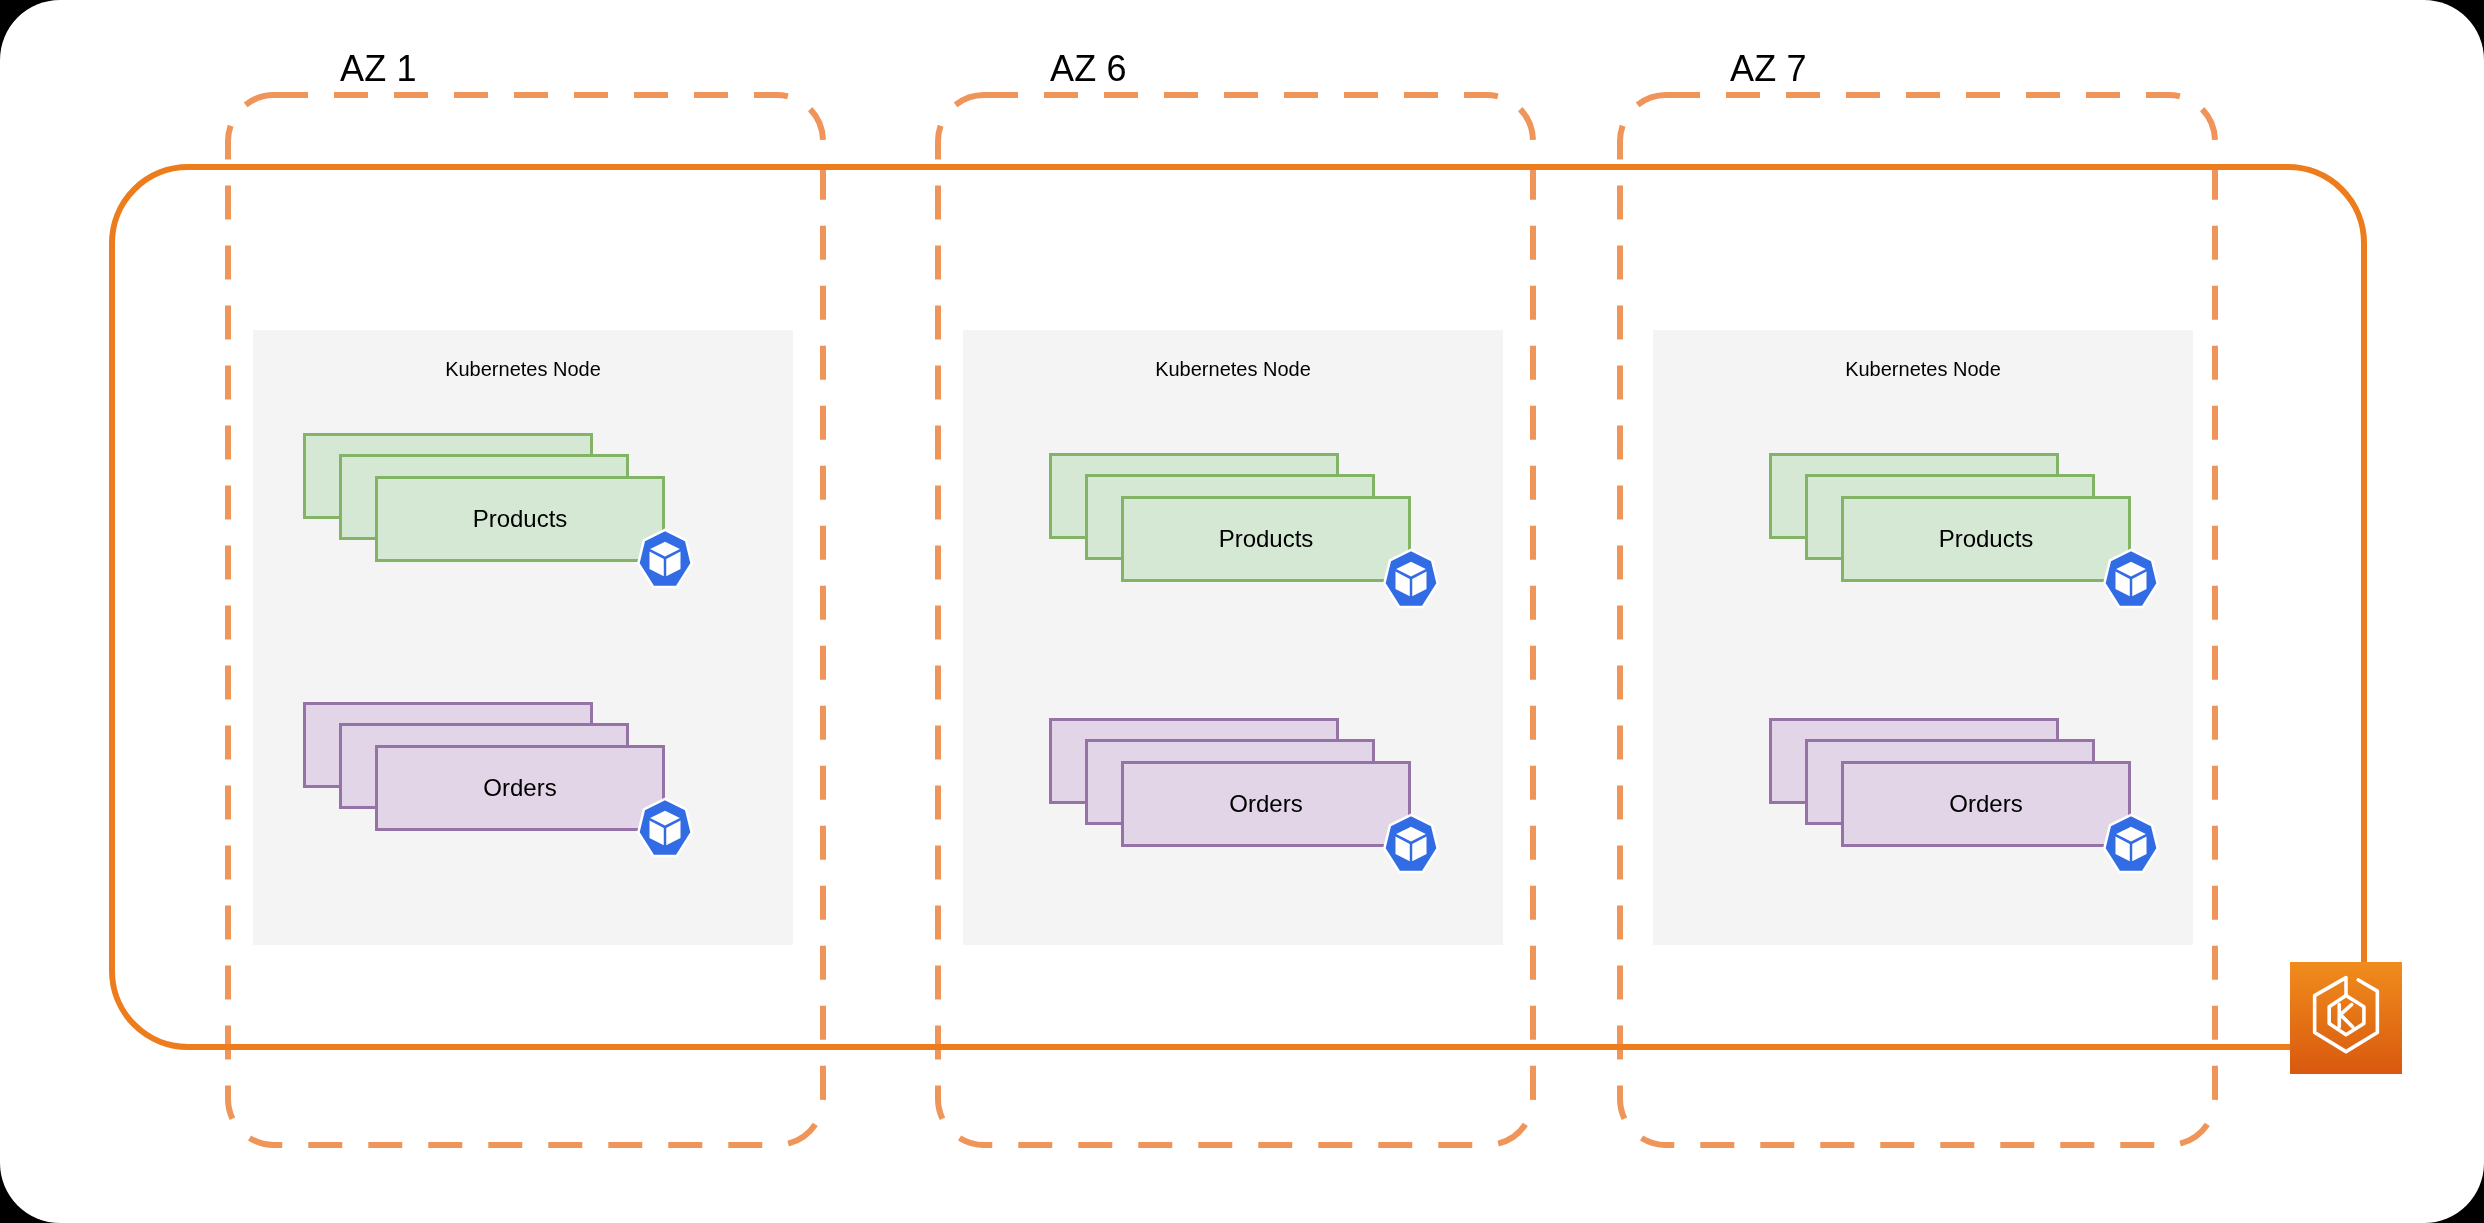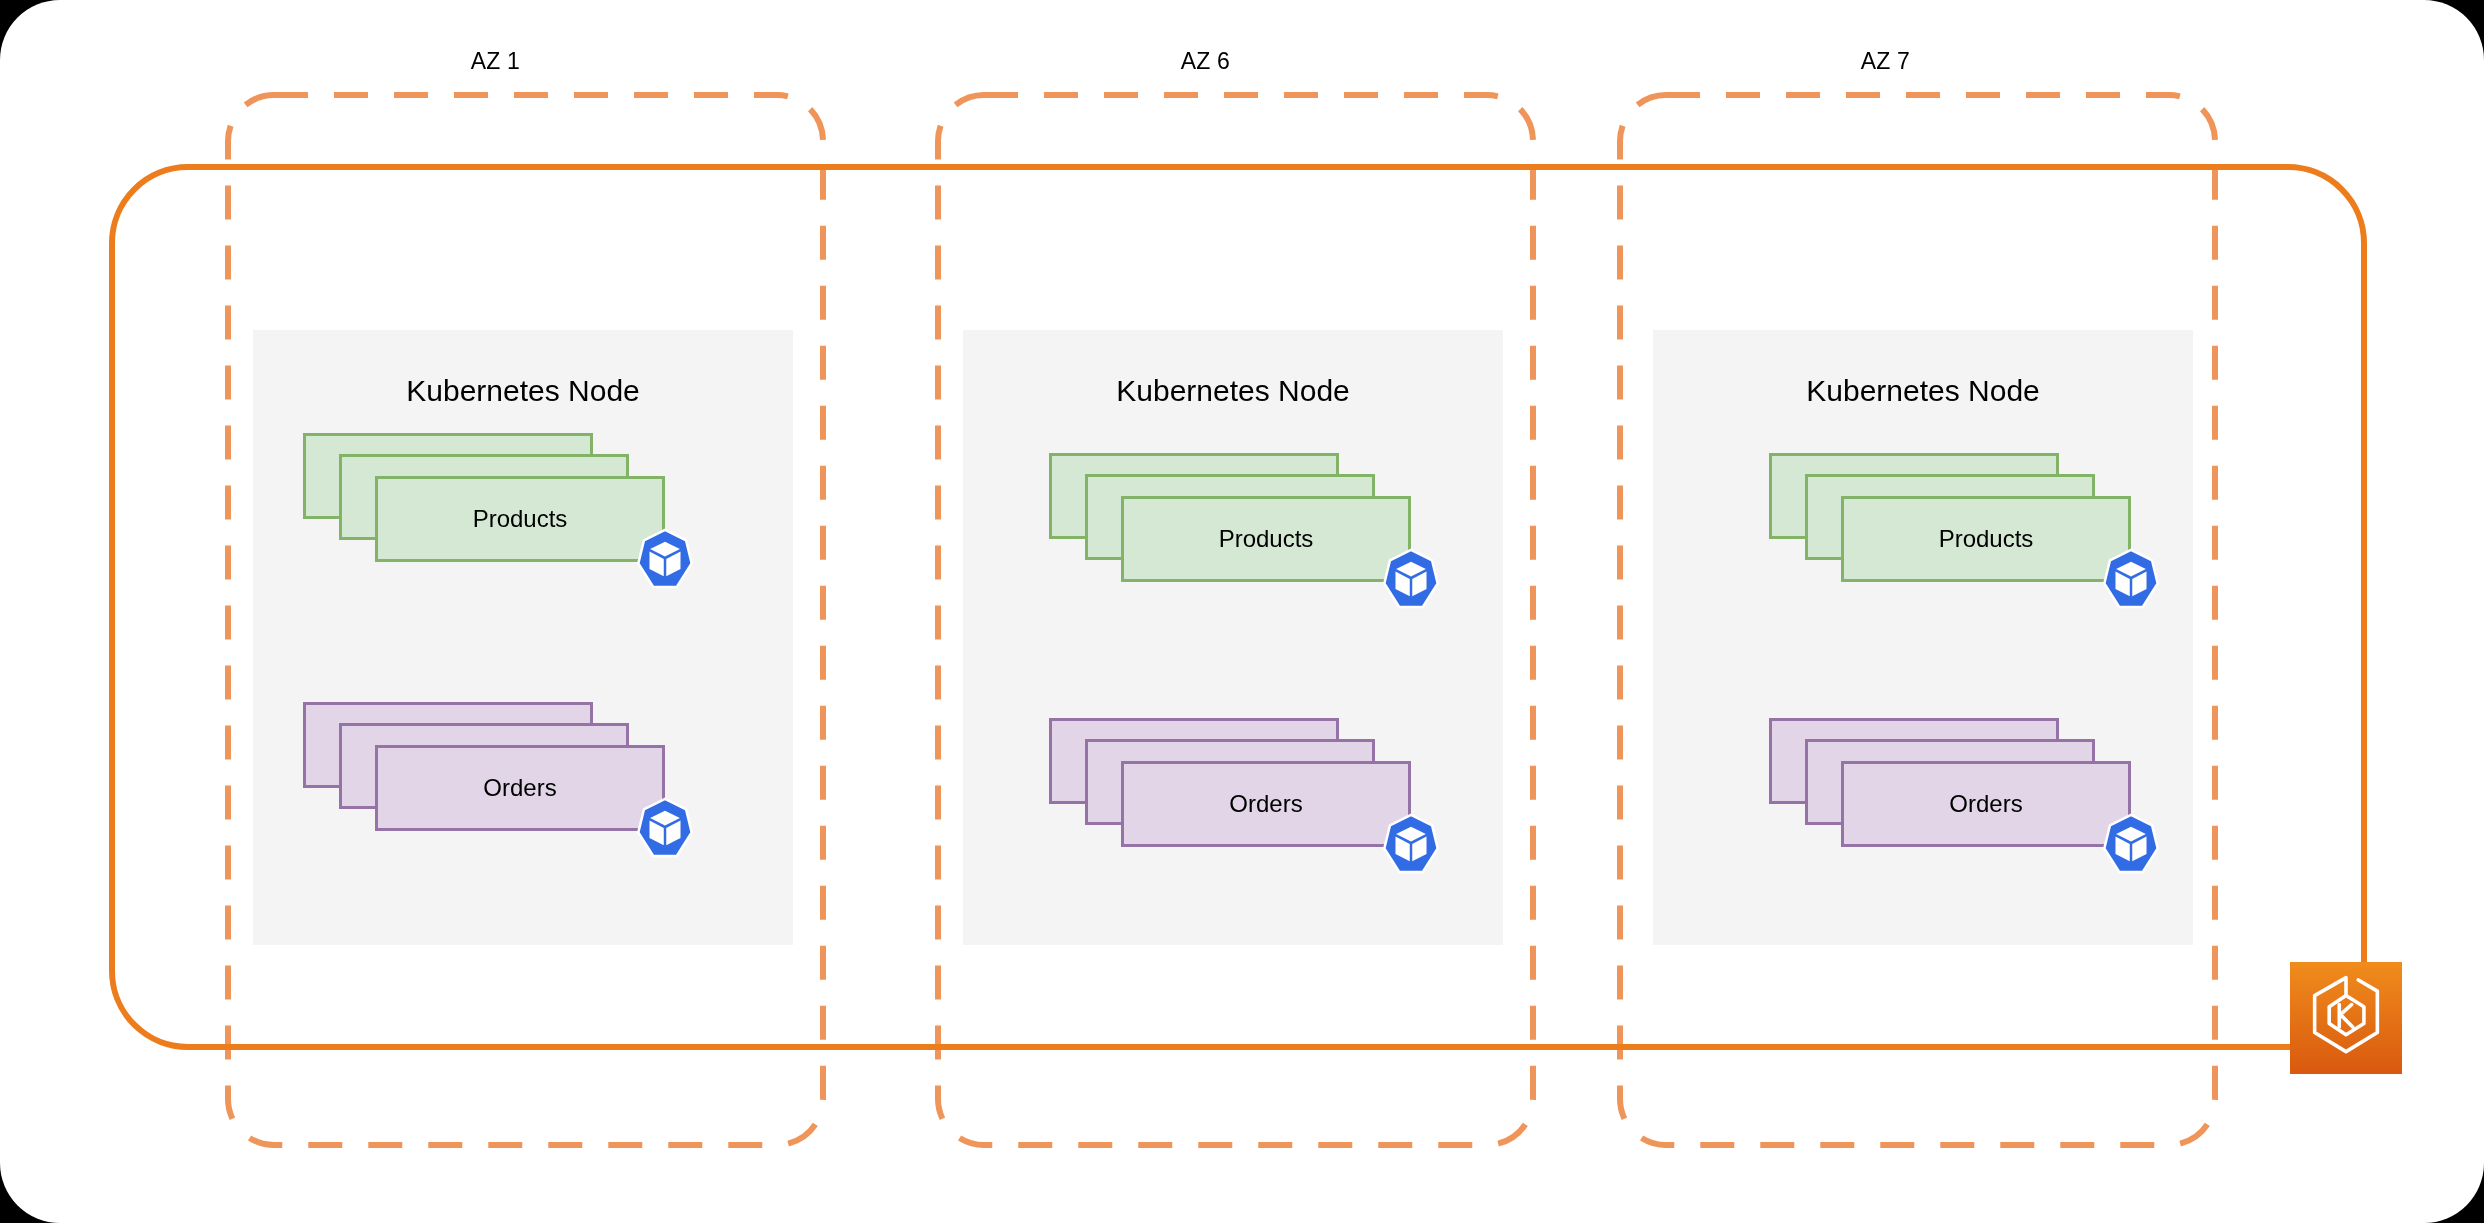--- a/index.html
+++ b/index.html
@@ -41,40 +41,40 @@
     top: 0;
     width: 2484px;
     height: 1223px;
     pointer-events: none;
   }
 
   
   .az-label {
     position: absolute;
     color: #000000;
-    font-size: 23px;
-    font-family: "Liberation Sans", sans-serif;
-    text-align: right;
+    font-size: 36px;
+    font-family: "Liberation Sans", sans-serif;
+    text-align: left;
     white-space: nowrap;
     letter-spacing: 0.2px;
   }
 
   
   .node-panel {
     position: absolute;
     background: #f4f4f4;
     box-sizing: border-box;
   }
   .node-title {
     position: absolute;
     left: 0;
     right: 0;
-    top: 44px;
+    top: 28px;
     text-align: center;
-    font-size: 30px;
+    font-size: 20px;
     color: #000000;
     font-family: "Liberation Sans", sans-serif;
     white-space: nowrap;
   }
 
   
   .pod-stack {
     position: absolute;
   }
   .pod {

